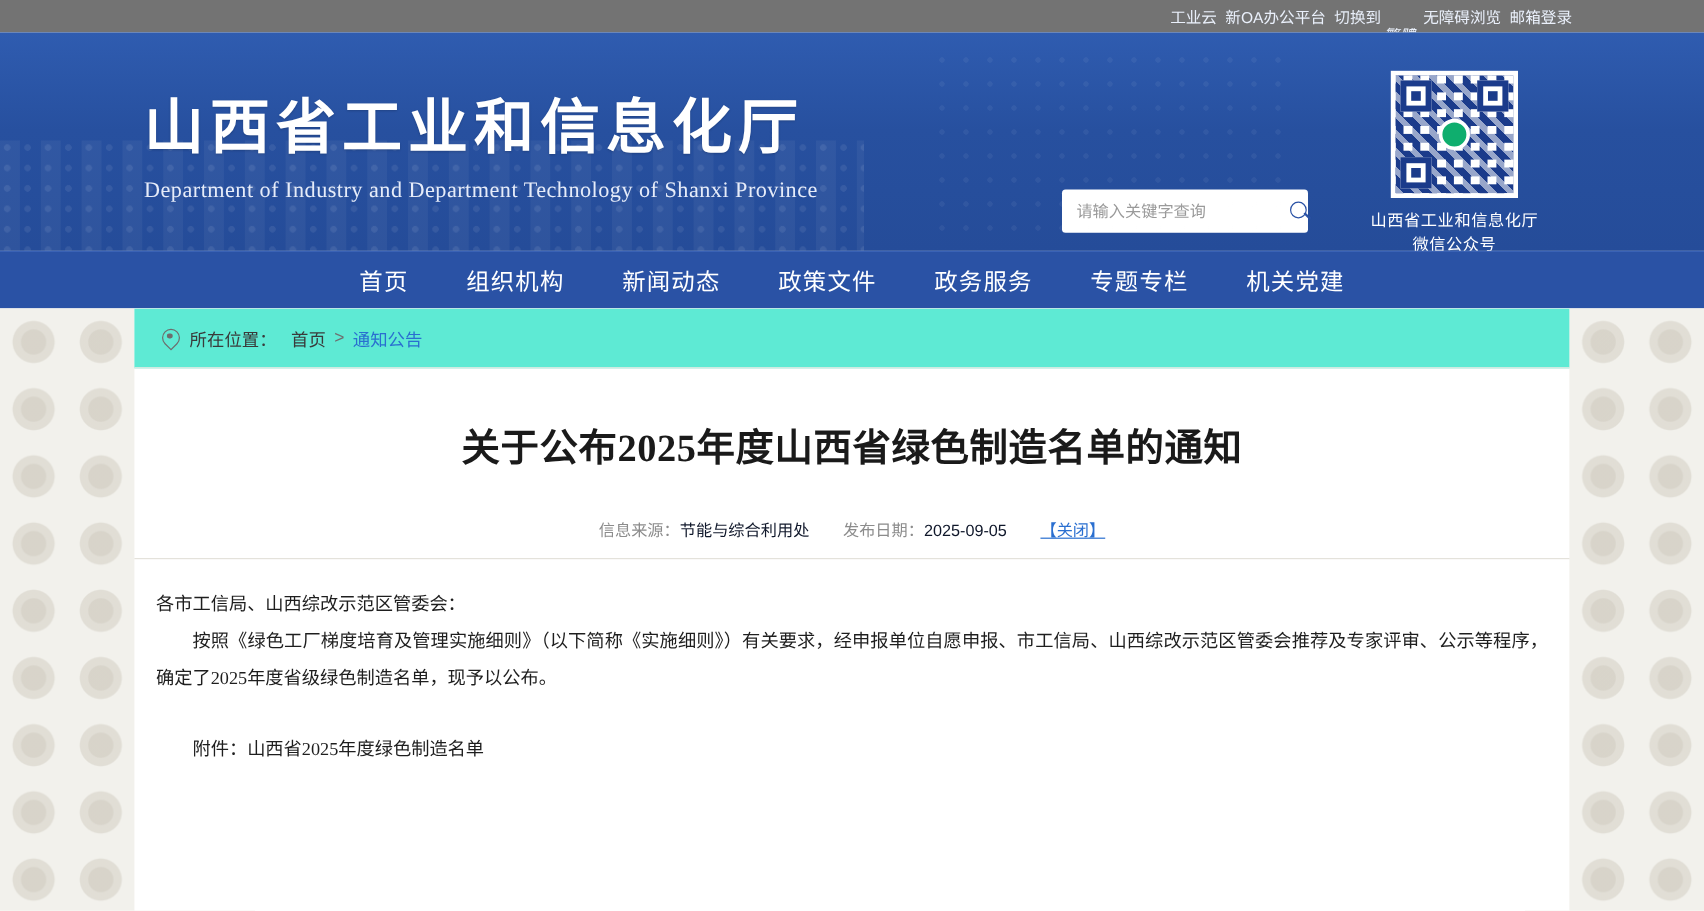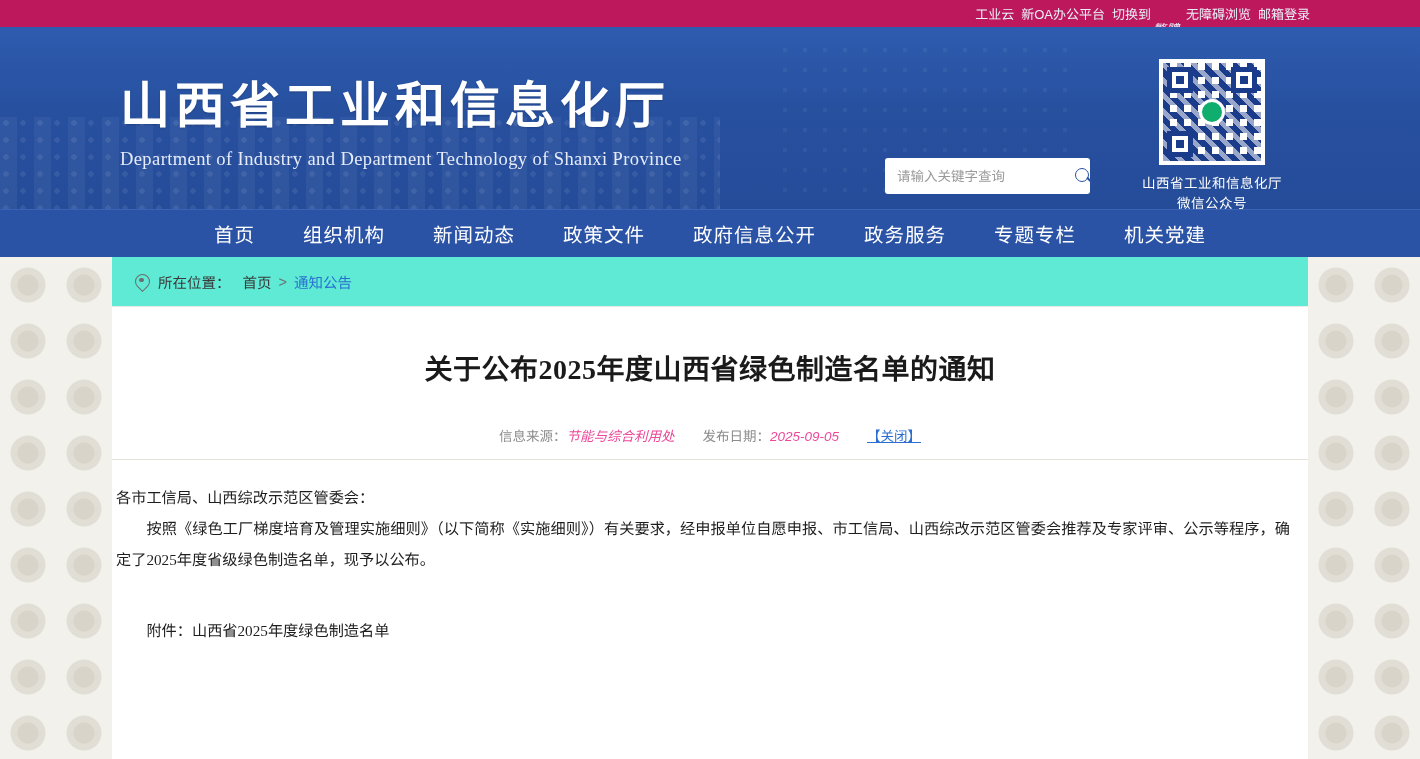--- a/index.html
+++ b/index.html
@@ -7,21 +7,21 @@
     width: 1420px;
     height: 759px;
     overflow: hidden;
     font-family: "Liberation Sans", "DejaVu Sans", sans-serif;
     background: #ffffff;
   }
 
   
   .topbar {
     height: 27px;
-    background: #be185d;
+    background: #737373;
     color: #e7edf8;
     font-size: 13px;
     display: flex;
     align-items: center;
     justify-content: flex-end;
     padding-right: 110px;
   }
   .topbar a {
     color: #eaf0fb;
     text-decoration: none;
@@ -269,53 +269,53 @@
     border-radius: 50%;
     background: #6d6d6d;
   }
   .crumb .lbl { margin-right: 12px; color: #3a3a3a; }
   .crumb a { color: #3a3a3a; text-decoration: none; }
   .crumb a.cur { color: #2a6fd0; }
   .crumb .sep { margin: 0 7px; color: #6f6f6f; }
 
   .art-title {
     text-align: center;
-    font-size: 28px;
+    font-size: 32px;
     font-weight: bold;
     color: #1a1a1a;
     padding: 40px 60px 0;
     font-family: "Liberation Serif", "DejaVu Serif", serif;
     letter-spacing: .5px;
   }
   .art-meta {
     display: flex;
     justify-content: center;
     align-items: center;
     gap: 28px;
     font-size: 13.5px;
     color: #8c8c8c;
     padding: 38px 0 0;
     border-bottom: 1px solid #e4e2db;
     padding-bottom: 14px;
     margin: 0 0px;
   }
   .art-meta .close { color: #2a6fd0; }
-  .art-meta .v { color: #ec4899; font-style: italic; }
+  .art-meta .v { color: #0f172a; }
 
   .art-body {
-    padding: 22px 18px 0 4px;
+    padding: 22px 18px 0 18px;
     font-size: 15.2px;
     line-height: 31px;
     color: #1e1e1e;
     font-family: "Liberation Serif", "DejaVu Serif", serif;
     text-align: justify;
   }
   .art-body p { margin-bottom: 0; }
   .art-body p.ind { text-indent: 2em; }
-  .art-body p.gap { margin-top: 40px; text-indent: 2em; }
+  .art-body p.gap { margin-top: 28px; text-indent: 2em; }
 </style>
 </head>
 <body>
 
 <div class="topbar">
   <a href="#">工业云</a>
   <a href="#">新OA办公平台</a>
   <span style="margin-left:7px;">切换到</span>
   <a href="#" class="fanti" style="margin-left:2px;">繁體</a>
   <a href="#">无障碍浏览</a>
@@ -355,21 +355,20 @@
     <input type="text" placeholder="请输入关键字查询" style="">
     <span class="search-ico"></span>
   </div>
 </div>
 
 <nav class="nav">
   <a href="#">首页</a>
   <a href="#">组织机构</a>
   <a href="#">新闻动态</a>
   <a href="#">政策文件</a>
-  <a href="#">政府信息公开</a>
   <a href="#">政务服务</a>
   <a href="#">专题专栏</a>
   <a href="#">机关党建</a>
 </nav>
 
 <div class="page">
   <div class="content">
 
     <div class="crumb">
       <span class="pin"></span>

